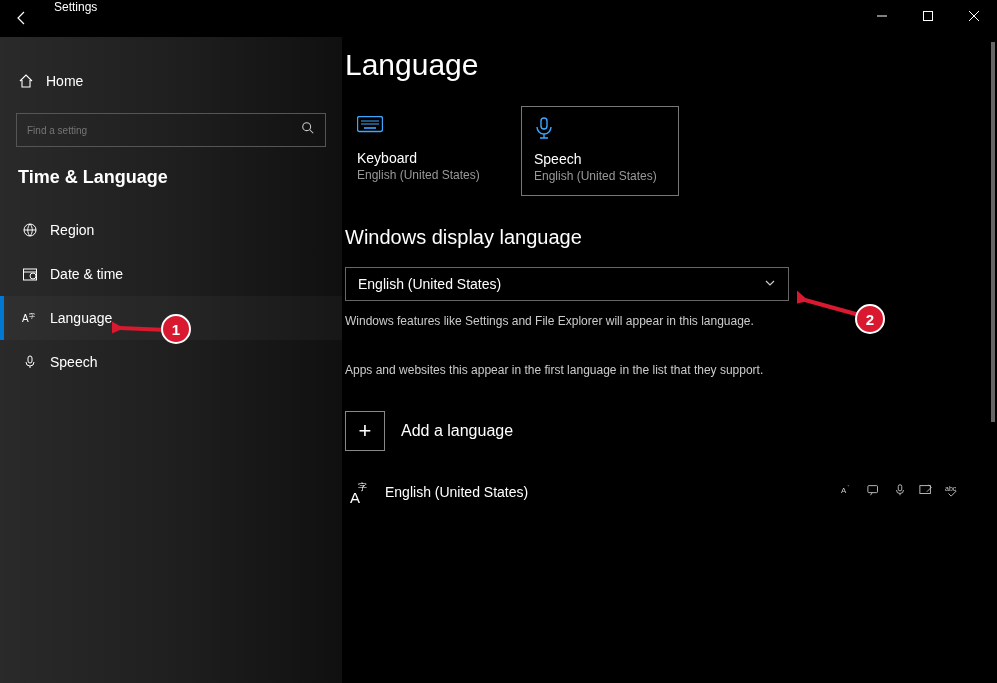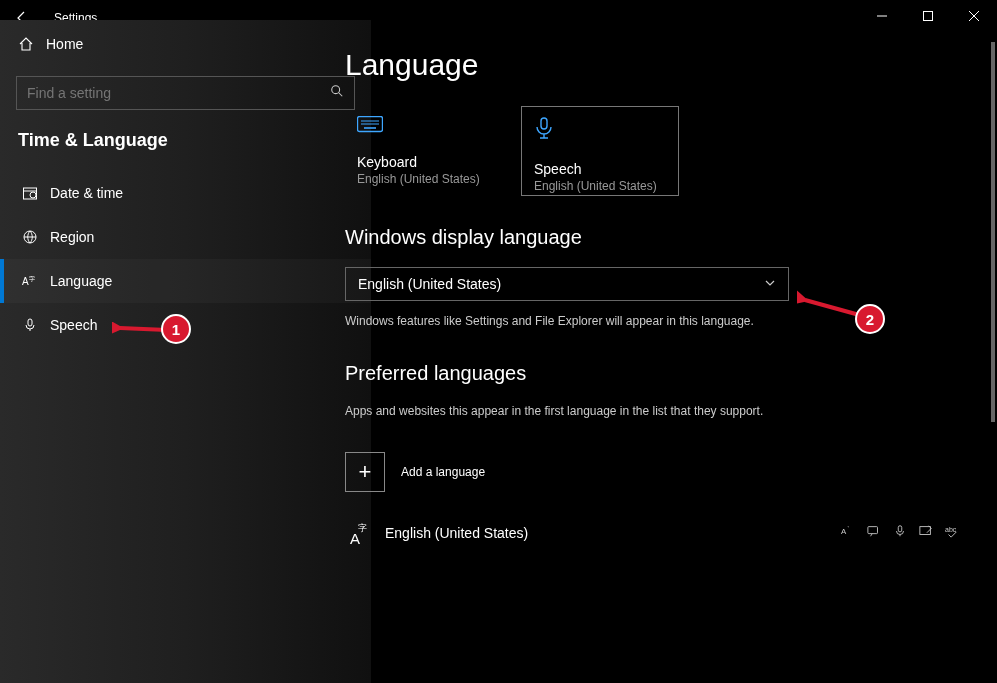--- a/index.html
+++ b/index.html
@@ -1,52 +1,52 @@
 <!DOCTYPE html>
 <html><head>
 <meta charset="utf-8">
 <style>
   * { box-sizing: border-box; margin: 0; padding: 0; font-family: "Segoe UI", Arial, sans-serif; }
   body { width: 997px; height: 683px; background: #000; color: #fff; overflow: hidden; position: relative; }
 
-  .titlebar { position: absolute; top: 0; left: 0; right: 0; height: 36px; display: flex; align-items: center; }
+  .titlebar { position: absolute; top: 0; left: 0; right: 0; height: 36px; display: flex; align-items: flex-start; }
   .titlebar .back { width: 44px; display: flex; align-items: center; justify-content: center; height: 36px; cursor: pointer; }
   .titlebar .title { font-size: 12px; color: #fff; padding-left: 10px; }
   .win-controls { position: absolute; right: 0; top: 0; display: flex; }
   .win-btn { width: 46px; height: 32px; display: flex; align-items: center; justify-content: center; cursor: pointer; }
 
-  .sidebar { position: absolute; left: 0; top: 20px; bottom: 0; width: 371px;
-    background: linear-gradient(90deg, #2a2a2a 0%, #1f1f1f 50%, #101010 100%); padding-top: 4px; }
+  .sidebar { position: absolute; left: 0; top: 37px; bottom: 0; width: 342px;
+    background: linear-gradient(90deg, #2a2a2a 0%, #1f1f1f 50%, #101010 100%); padding-top: 24px; }
   .home-row { display: flex; align-items: center; height: 40px; padding-left: 18px; cursor: pointer; font-size: 14px; }
   .home-row .icon { width: 28px; display: flex; }
   .search-box { margin: 12px 16px 20px 16px; height: 34px; border: 1px solid #555; display: flex; align-items: center; padding: 0 10px; }
-  .search-box input { flex: 1; background: transparent; border: none; color: #bbb; font-size: 14px; outline: none; }
+  .search-box input { flex: 1; background: transparent; border: none; color: #bbb; font-size: 10px; outline: none; }
   .search-box .sicon { color: #ccc; }
   .category { padding: 0 18px 20px 18px; font-size: 18px; font-weight: 600; color: #fff; }
   .nav-item { display: flex; align-items: center; height: 44px; padding-left: 18px; cursor: pointer; font-size: 14px; border-left: 4px solid transparent; }
   .nav-item .icon { width: 28px; display: flex; }
   .nav-item.active { border-left-color: #0078d4; background: rgba(255,255,255,0.03); }
 
   .main { position: absolute; left: 345px; top: 48px; right: 24px; bottom: 0; overflow: hidden; }
   h1 { font-weight: 400; font-size: 30px; margin-bottom: 24px; }
   .tile-row { display: flex; gap: 18px; margin-bottom: 30px; }
   .tile { width: 158px; height: 90px; padding: 10px 12px; display: flex; flex-direction: column; justify-content: flex-start; cursor: pointer; }
   .tile.selected { border: 1px solid #777; }
   .tile .ticon { color: #3ea6ff; height: 28px; }
-  .tile .tlabel { color: #fff; font-size: 14px; margin-top: 16px; }
+  .tile .tlabel { color: #fff; font-size: 14px; margin-top: 6px; }
   .tile .tsub { color: #999; font-size: 12px; margin-top: 2px; }
 
   h2 { font-weight: 400; font-size: 20px; margin-bottom: 18px; }
   .dropdown { width: 444px; height: 34px; border: 1px solid #666; display: flex; align-items: center; padding: 0 12px; cursor: pointer; margin-bottom: 12px; }
   .dropdown .dlabel { flex: 1; font-size: 14px; }
   .desc { color: #ccc; font-size: 12px; line-height: 1.4; max-width: 444px; margin-bottom: 32px; }
 
   .add-lang { display: flex; align-items: center; gap: 16px; margin-bottom: 20px; cursor: pointer; }
   .add-lang .plus { width: 40px; height: 40px; border: 1px solid #888; display: flex; align-items: center; justify-content: center; font-size: 22px; font-weight: 300; }
-  .add-lang .alabel { font-size: 12px; }
+  .add-lang .alabel { font-size: 16px; }
 
   .lang-row { display: flex; align-items: center; padding: 8px 4px; cursor: pointer; }
   .lang-row .licon { width: 36px; display: flex; align-items: center; justify-content: flex-start; }
   .lang-row .lname { flex: 1; font-size: 14px; }
   .lang-row .caps { display: flex; gap: 12px; color: #ccc; font-size: 13px; margin-right: 10px; }
 
   .scroll-thumb { position: absolute; right: 2px; top: 42px; width: 4px; height: 380px; background: #666; }
 
   
   .arrow1 { position: absolute; left: 112px; top: 322px; pointer-events: none; }
@@ -102,36 +102,36 @@
           <line x1="10" y1="10" x2="14" y2="14" stroke="#ccc" stroke-width="1.2"></line>
         </svg>
     </span>
   </div>
 
   <div class="category">Time &amp; Language</div>
 
   <div class="nav-item">
     <span class="icon">
       <svg width="16" height="16" viewBox="0 0 16 16">
+          <circle cx="8" cy="8" r="6" stroke="#fff" fill="none"></circle>
+          <path d="M2 8 H14 M8 2 C5 5 5 11 8 14 M8 2 C11 5 11 11 8 14" stroke="#fff" fill="none"></path>
+        </svg>
+    </span>
+    <span>Region</span>
+  </div>
+
+  <div class="nav-item">
+    <span class="icon">
+      <svg width="16" height="16" viewBox="0 0 16 16">
           <rect x="1.5" y="3" width="13" height="11" stroke="#fff" fill="none"></rect>
           <line x1="1.5" y1="6" x2="14.5" y2="6" stroke="#fff"></line>
           <circle cx="11" cy="10" r="3" stroke="#fff" fill="none"></circle>
         </svg>
     </span>
     <span>Date &amp; time</span>
-  </div>
-
-  <div class="nav-item">
-    <span class="icon">
-      <svg width="16" height="16" viewBox="0 0 16 16">
-          <circle cx="8" cy="8" r="6" stroke="#fff" fill="none"></circle>
-          <path d="M2 8 H14 M8 2 C5 5 5 11 8 14 M8 2 C11 5 11 11 8 14" stroke="#fff" fill="none"></path>
-        </svg>
-    </span>
-    <span>Region</span>
   </div>
 
   <div class="nav-item active">
     <span class="icon">
       <svg width="16" height="16" viewBox="0 0 16 16">
           <text x="0" y="12" font-size="10" fill="#fff">A</text>
           <text x="7" y="8" font-size="6" fill="#fff">字</text>
         </svg>
     </span>
     <span>Language</span>
@@ -180,21 +180,20 @@
   <div class="dropdown">
     <span class="dlabel">English (United States)</span>
     <span>
       <svg width="12" height="12" viewBox="0 0 12 12">
           <path d="M2 4 L6 8 L10 4" stroke="#ccc" fill="none" stroke-width="1.2"></path>
         </svg>
     </span>
   </div>
   <div class="desc">Windows features like Settings and File Explorer will appear in this language.</div>
 
-  <h2>Preferred languages</h2>
   <div class="desc">Apps and websites this appear in the first language in the list that they support.</div>
 
   <div class="add-lang">
     <div class="plus">+</div>
     <div class="alabel">Add a language</div>
   </div>
 
   <div class="lang-row">
     <span class="licon">
       <svg width="26" height="26" viewBox="0 0 26 26">

